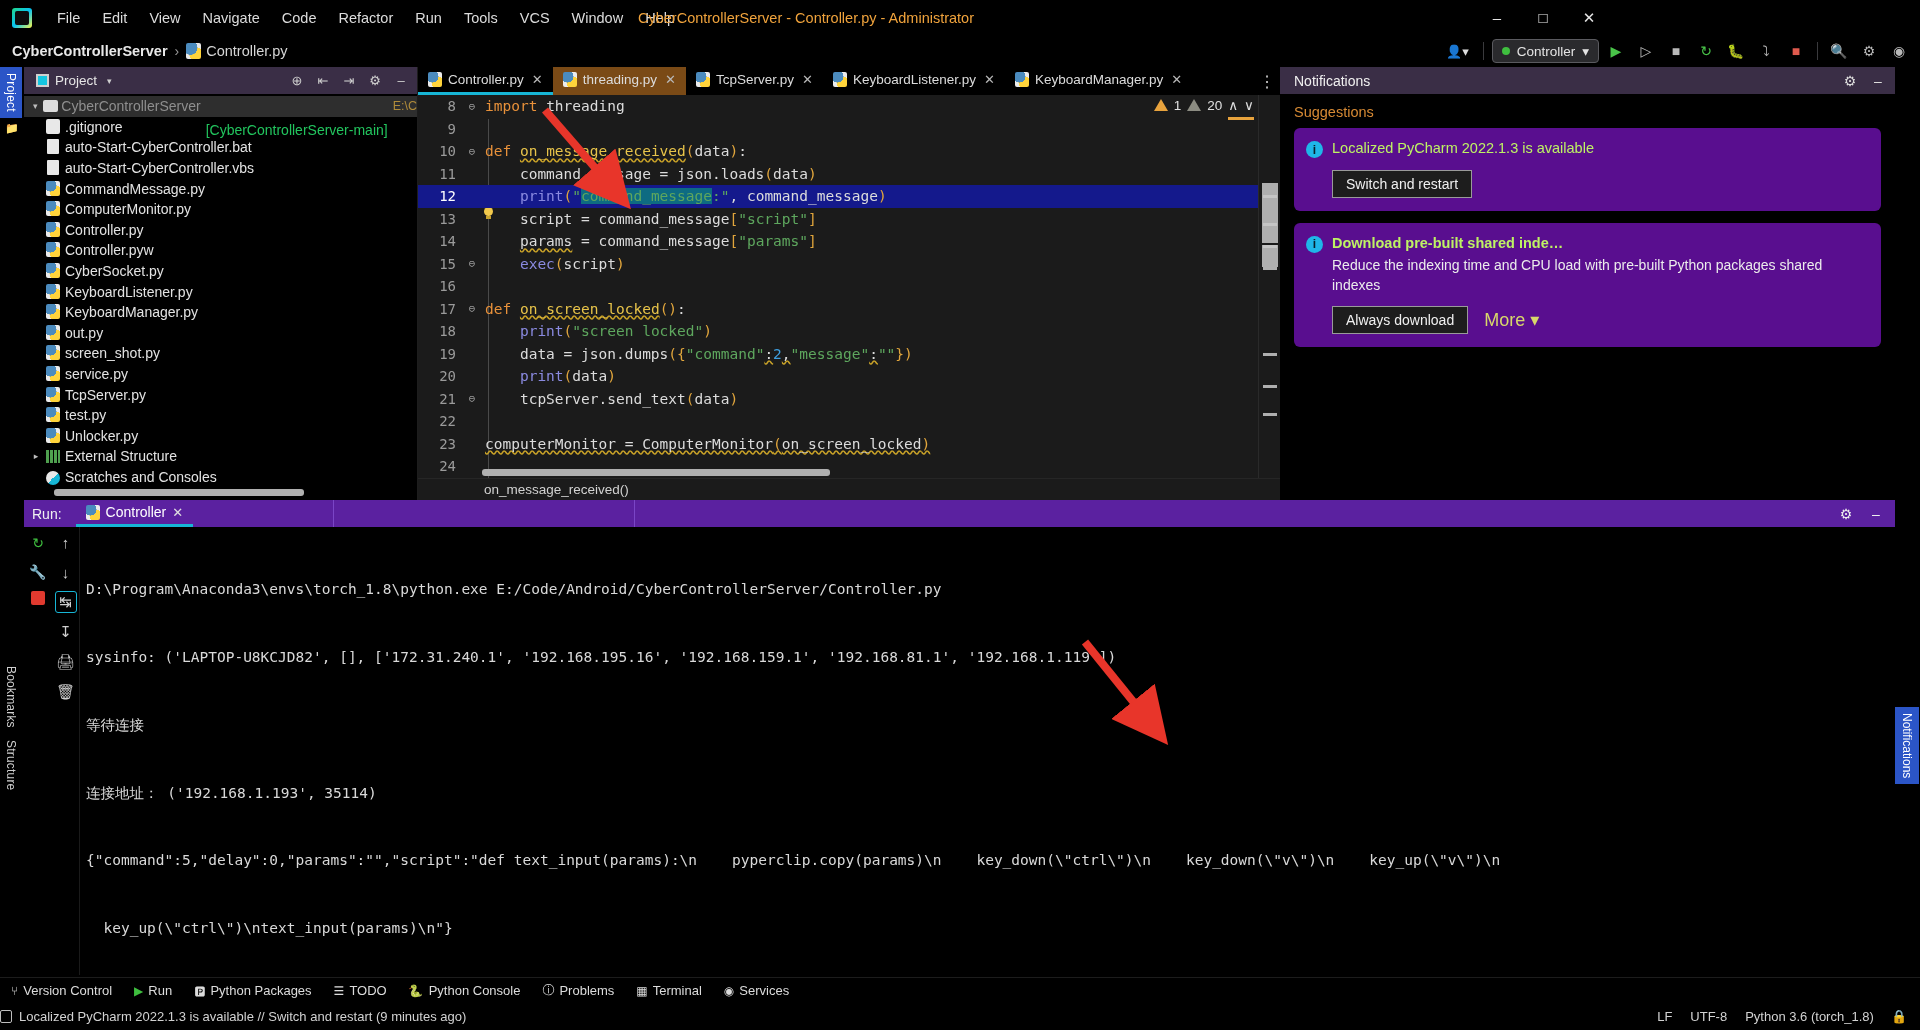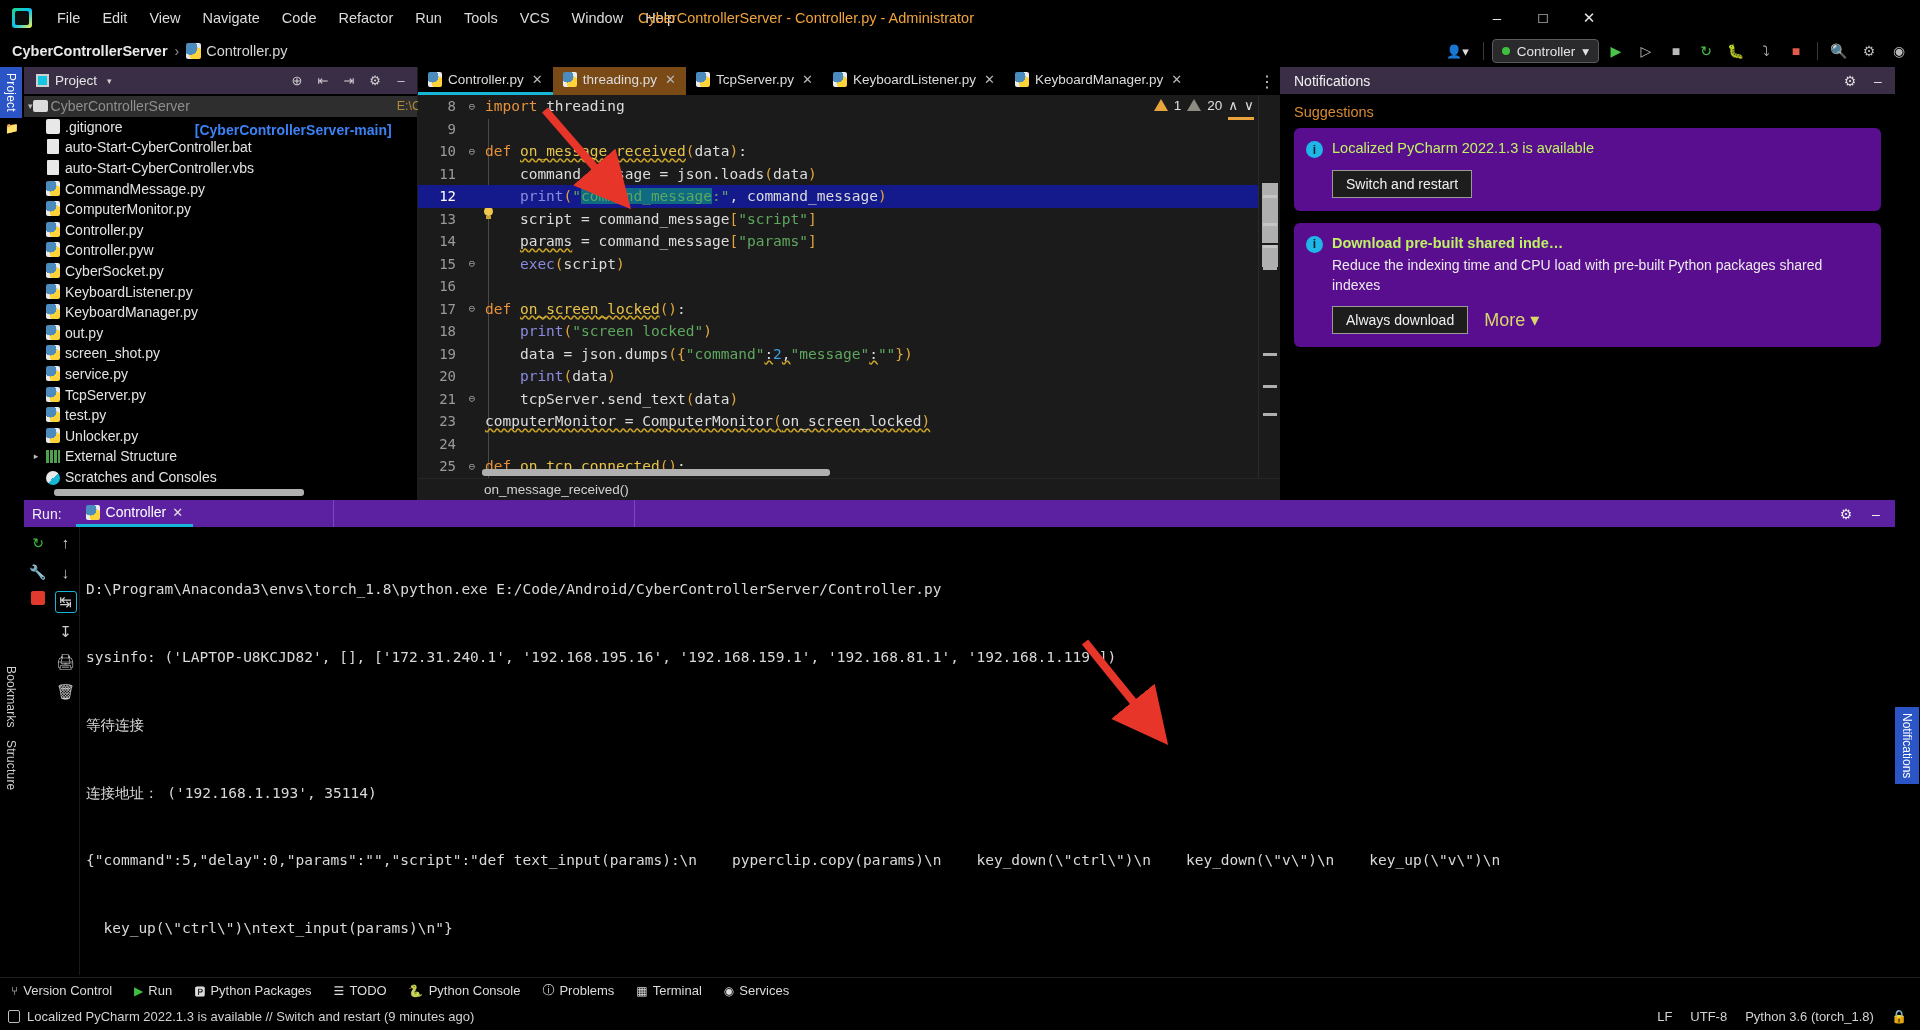--- a/index.html
+++ b/index.html
@@ -95,21 +95,21 @@
   .proj-head .tools{margin-left:auto;display:flex;align-items:center;gap:2px;}
   .ph-ico{width:24px;height:22px;display:flex;align-items:center;justify-content:center;color:#cfcfcf;font-size:13px;}
   .tree { padding-top:2px; font-size:14px; }
   .row { height:20.6px; display:flex; align-items:center; white-space:nowrap; padding-left:4px;}
   .row.sel { background:#2e2e2e; }
   .row .arrow{ width:16px;text-align:center;color:#bdbdbd;font-size:9px;}
   .row .ico{ width:18px; text-align:center; margin-right:3px; }
   .row .lbl{ color:#e3e3e3; }
   .row .dim { color:#8e8e8e; }
   .row .path { color:#b08b3a; font-size:12.5px; margin-left:5px;}
-  .row .mod { color:#3b82f6; font-weight:bold;margin-top:48px;}
+  .row .mod { color:#22c55e; font-weight:normal;margin-top:48px;}
   .ic-py{display:inline-block;width:14px;height:15px;vertical-align:-2px;
      background:radial-gradient(circle at 32% 30%,#4b8bbe 0 42%,transparent 43%),
                 radial-gradient(circle at 68% 70%,#ffd43b 0 42%,transparent 43%), #ececec;border-radius:2px;}
   .ic-doc{display:inline-block;width:12px;height:15px;background:#e8e8e8;border-radius:1px;vertical-align:-2px;}
   .ic-folder{display:inline-block;width:15px;height:12px;background:#dcdcdc;border-radius:2px;vertical-align:-1px;}
   .ic-lib{display:inline-block;width:14px;height:13px;vertical-align:-2px;
      background:repeating-linear-gradient(90deg,#4fa04f 0 3px,#000 3px 4px);}
   .ic-scr{display:inline-block;width:14px;height:14px;border-radius:50%;
      background:linear-gradient(135deg,#e8e8e8 50%,#17b6d6 50%);vertical-align:-3px;}
   .proj-hscroll{ position:absolute; left:30px; bottom:4px; width:250px;height:7px;background:#b0b0b0;border-radius:3px;}
@@ -206,21 +206,21 @@
     color:#d9d9d9;padding:6px 0 0 6px;line-height:22.6px;overflow:hidden;white-space:pre;}
 
   
   .toolwins{position:absolute;left:0;bottom:27px;width:1920px;height:26px;background:#000;
     display:flex;align-items:center;border-top:1px solid #1c1c1c;}
   .tw{display:flex;align-items:center;gap:5px;padding:0 11px;font-size:13px;color:#dcdcdc;height:26px;}
   .tw.active{}
   .tw .gi{font-size:12px;}
   .statusbar{position:absolute;left:0;bottom:0;width:1920px;height:27px;background:#000;
     display:flex;align-items:center;font-size:13px;color:#d2d2d2;}
-  .statusbar .left{display:flex;align-items:center;gap:7px;padding-left:8px;}
+  .statusbar .left{display:flex;align-items:center;gap:7px;padding-left:0;}
   .statusbar .right{margin-left:auto;display:flex;align-items:center;gap:18px;padding-right:12px;}
   .mono-ico{display:inline-block;width:12px;height:13px;border:1px solid #bdbdbd;border-radius:2px;}
 
   
   .anno{position:absolute;pointer-events:none;}
 </style>
 </head>
 <body>
 
 <div class="app">
@@ -509,20 +509,24 @@
           <span class="ln">20</span>
           <span class="fold"></span>
           <span class="ctext"><span class="builtin">    print</span><span class="paren">(</span><span class="plain">data</span><span class="paren">)</span></span>
         </div>
         <div class="cl">
           <span class="ln">21</span>
           <span class="fold">⊖</span>
           <span class="ctext"><span class="plain">    tcpServer.send_text</span><span class="paren">(</span><span class="plain">data</span><span class="paren">)</span></span>
         </div>
         <div class="cl">
+          <span class="ln">22</span>
+          <span class="fold"></span><span class="ctext"></span>
+        </div>
+        <div class="cl">
           <span class="ln">23</span>
           <span class="fold"></span>
           <span class="ctext"><span class="plain sq-und">computerMonitor = ComputerMonitor</span><span class="paren sq-und">(</span><span class="plain sq-und">on_screen_locked</span><span class="paren sq-und">)</span></span>
         </div>
         <div class="cl">
           <span class="ln">24</span>
           <span class="fold"></span><span class="ctext"></span>
         </div>
         <div class="cl">
           <span class="ln">25</span>

